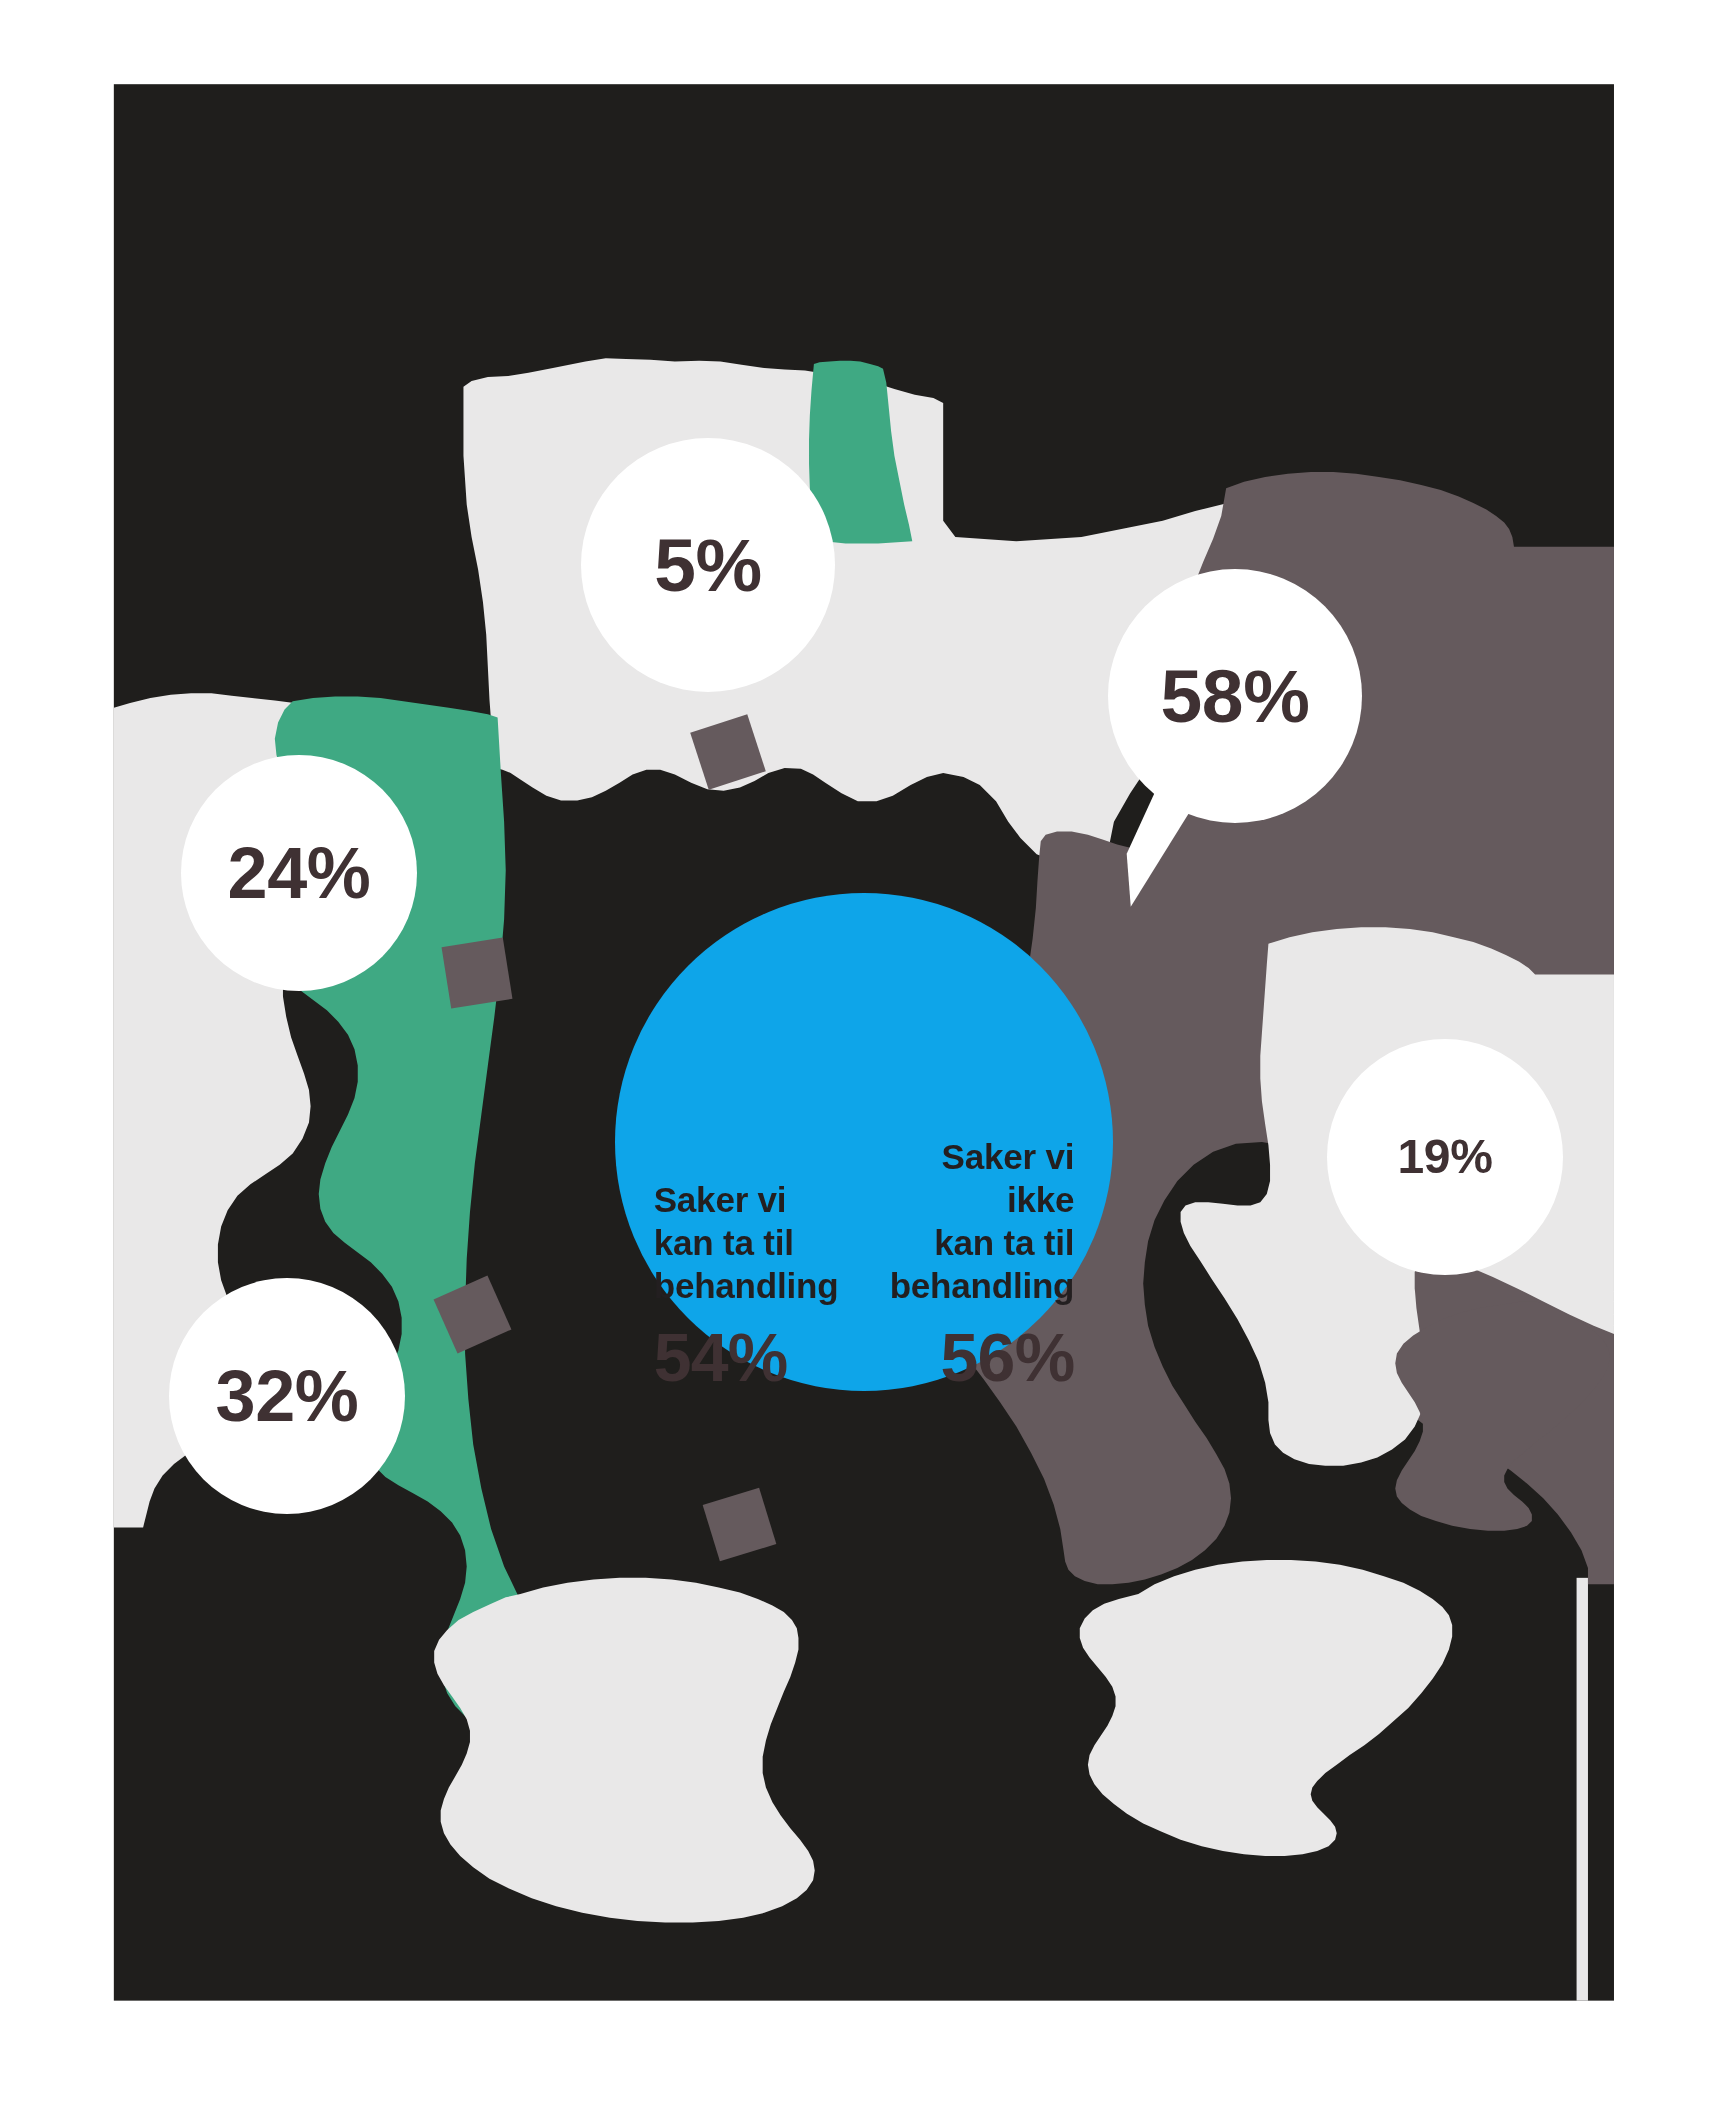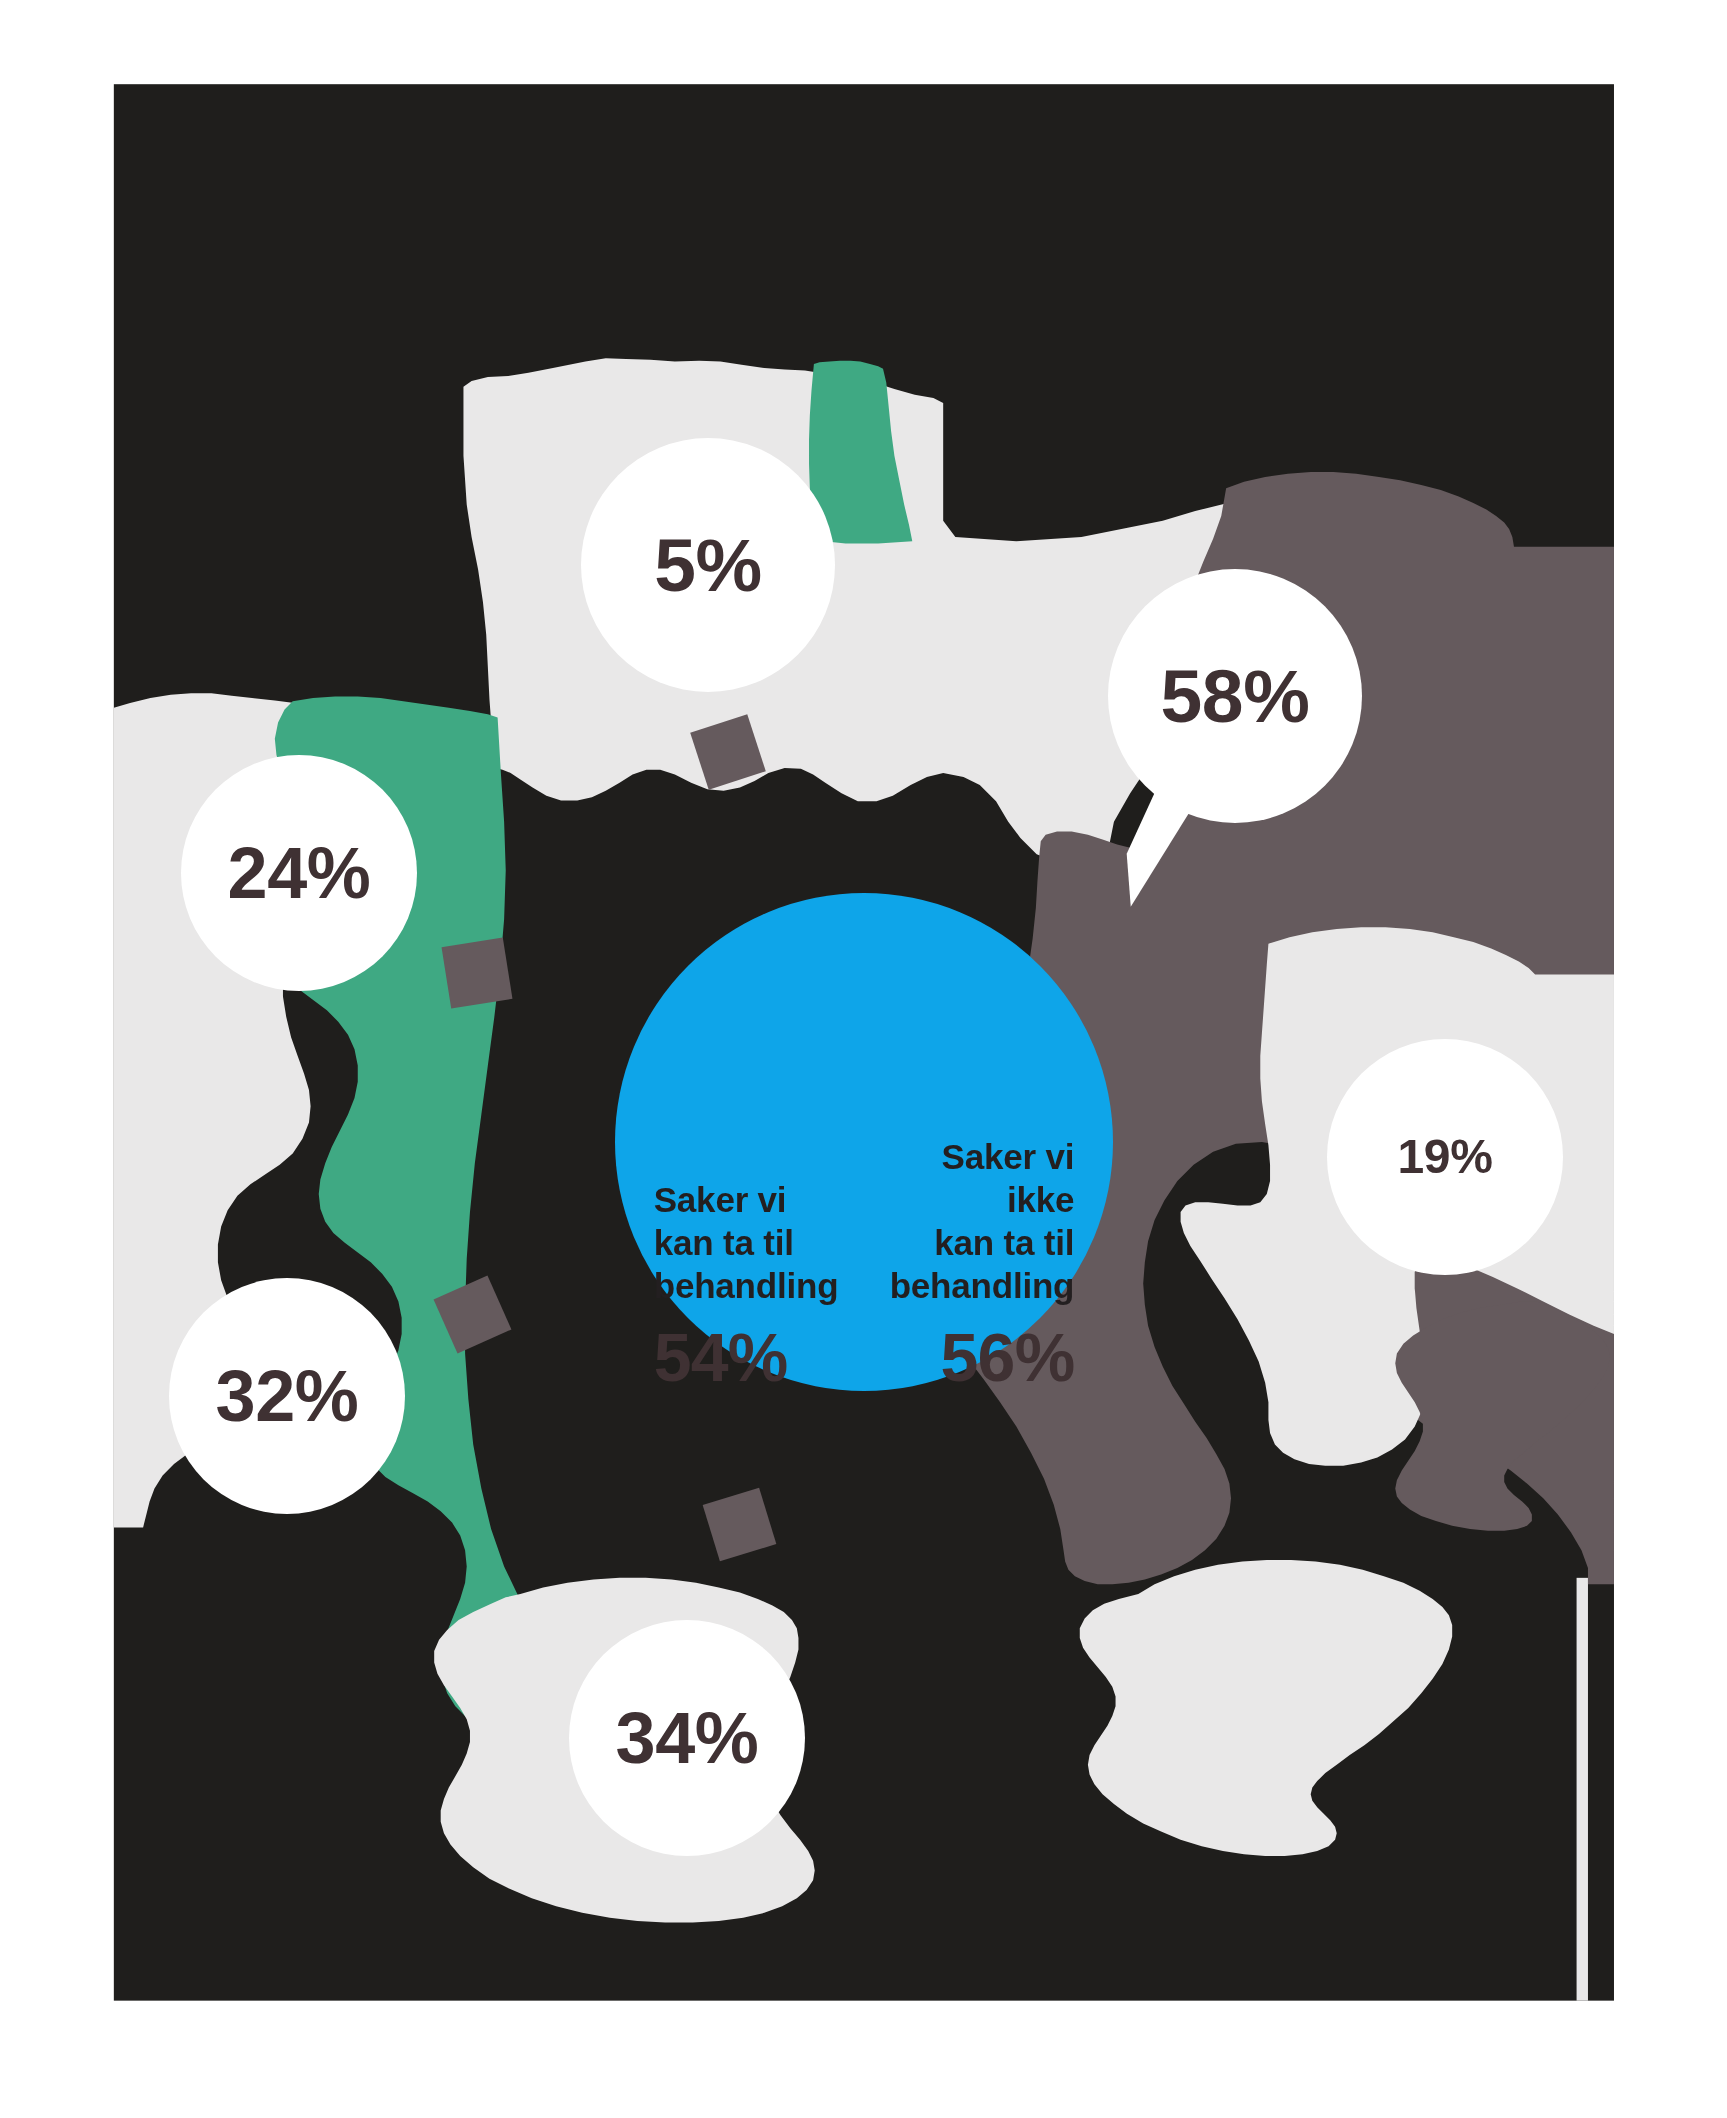--- a/index.html
+++ b/index.html
@@ -238,23 +238,20 @@
 
   <div class="bubble" id="bubble-19" style="left:1327px; top:1039px; width:236px; height:236px; font-size:48px;">
     <span class="val">19%</span>
   </div>
 
   <div class="bubble" id="bubble-37" style="left:169px; top:1278px; width:236px; height:236px; font-size:72px;">
     <span class="val">32%</span>
   </div>
 
 
-  <div class="bubble" id="bubble-34" style="left:569px; top:1620px; width:236px; height:236px; font-size:72px;">
-    <span class="val">34%</span>
-  </div>
 
   <div id="center-bubble">
 
     <div class="center-col left">
       <div class="center-label">
         <span>Saker vi</span><br>
         <span>kan ta til</span><br>
         <span>behandling</span>
       </div>
       <div class="center-value">54%</div>

